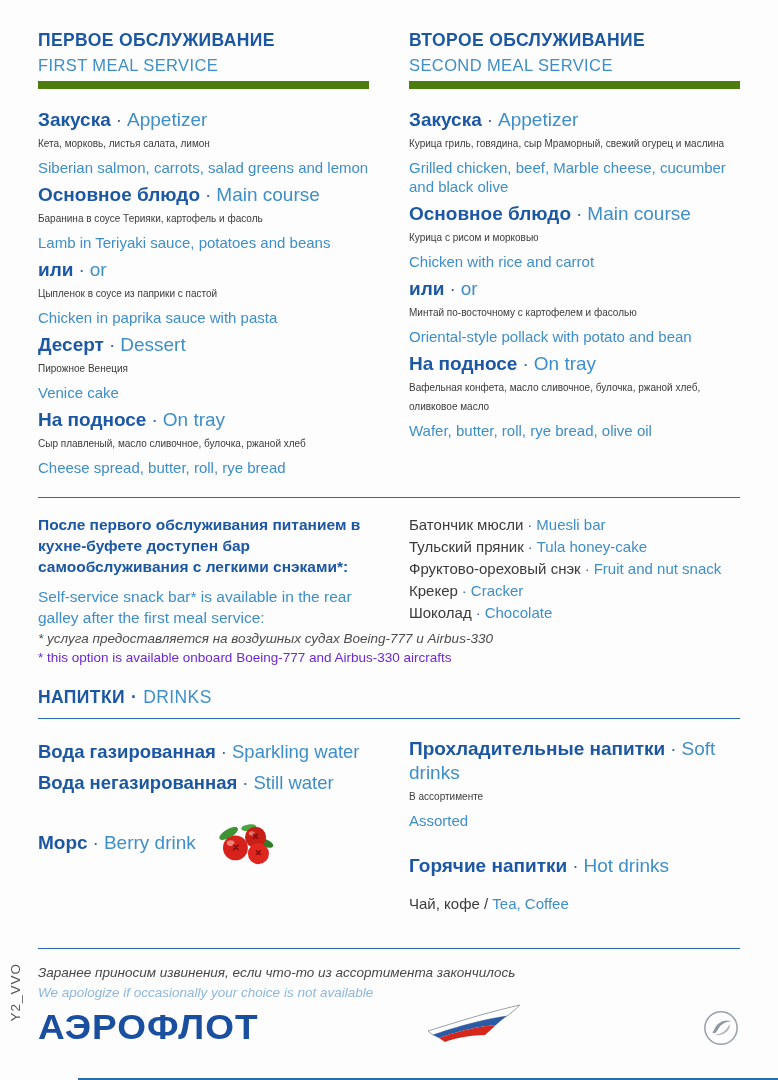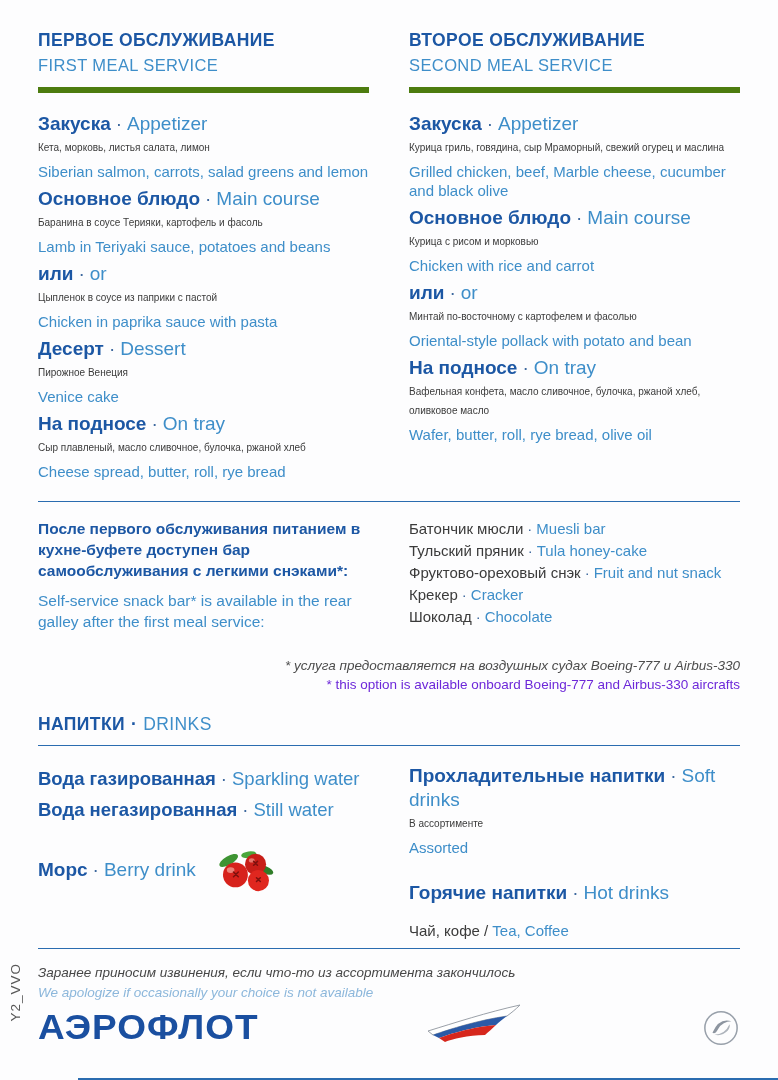--- a/index.html
+++ b/index.html
@@ -9,21 +9,21 @@
     width: 778px; height: 1080px;
     margin: 0 auto;
     background: #fdfdfe;
     font-family: "Liberation Sans", "DejaVu Sans", sans-serif;
     padding: 30px 38px 0 38px;
     overflow: hidden;
   }
   .cols { display: grid; grid-template-columns: 1fr 1fr; column-gap: 40px; }
 
   
-  .svc-header { border-bottom: 6px solid #4d7c0f; padding-bottom: 12px; }
+  .svc-header { border-bottom: 8px solid #4d7c0f; padding-bottom: 6px; }
   .svc-ru { font-size: 17.5px; font-weight: bold; color: #1c57a4; letter-spacing: .4px; }
   .svc-en { font-size: 16.5px; color: #3e8ec9; letter-spacing: .4px; margin-top: 5px; }
 
   
   .items { margin-top: 19px; }
   .item { margin-bottom: 5px; }
   .item-heading { font-size: 19px; line-height: 24px; margin-bottom: 2px; }
   .h-ru { font-weight: bold; color: #1c57a4; }
   .h-sep { color: #3d689e; padding: 0 5px; }
   .h-en { color: #3e8ec9; }
@@ -32,21 +32,21 @@
 
   .rule { border: none; border-top: 1.5px solid #2a6cb0; margin: 14px 0 16px 0; }
 
   
   .note-ru { font-size: 15.5px; line-height: 21px; font-weight: bold; color: #1c57a4; }
   .note-en { font-size: 15.5px; line-height: 21px; color: #3e8ec9; margin-top: 9px; }
   .snack-line { font-size: 15px; line-height: 22px; }
   .snack-line .ru { color: #3b3b3b; }
   .snack-line .sep { color: #3d689e; padding: 0 4px; }
   .snack-line .en { color: #3e8ec9; }
-  .footnotes { margin-top: 24px; text-align: right; }
+  .footnotes { margin-top: 1px; }
   .fn-ru { font-size: 13.5px; line-height: 19px; font-style: italic; color: #4c4c4c; }
   .fn-en { font-size: 13.5px; line-height: 19px; color: #6d28d9; }
 
   
   .drinks-title { margin-top: 20px; font-size: 17.5px; letter-spacing: .4px; }
   .drinks-title .ru { font-weight: bold; color: #1c57a4; }
   .drinks-title .sep { color: #1c57a4; padding: 0 6px; font-weight: bold; }
   .drinks-title .en { color: #3e8ec9; }
   .drinks-rule { margin: 10px 0 18px 0; }
   .drink-group { margin-bottom: 24px; }

